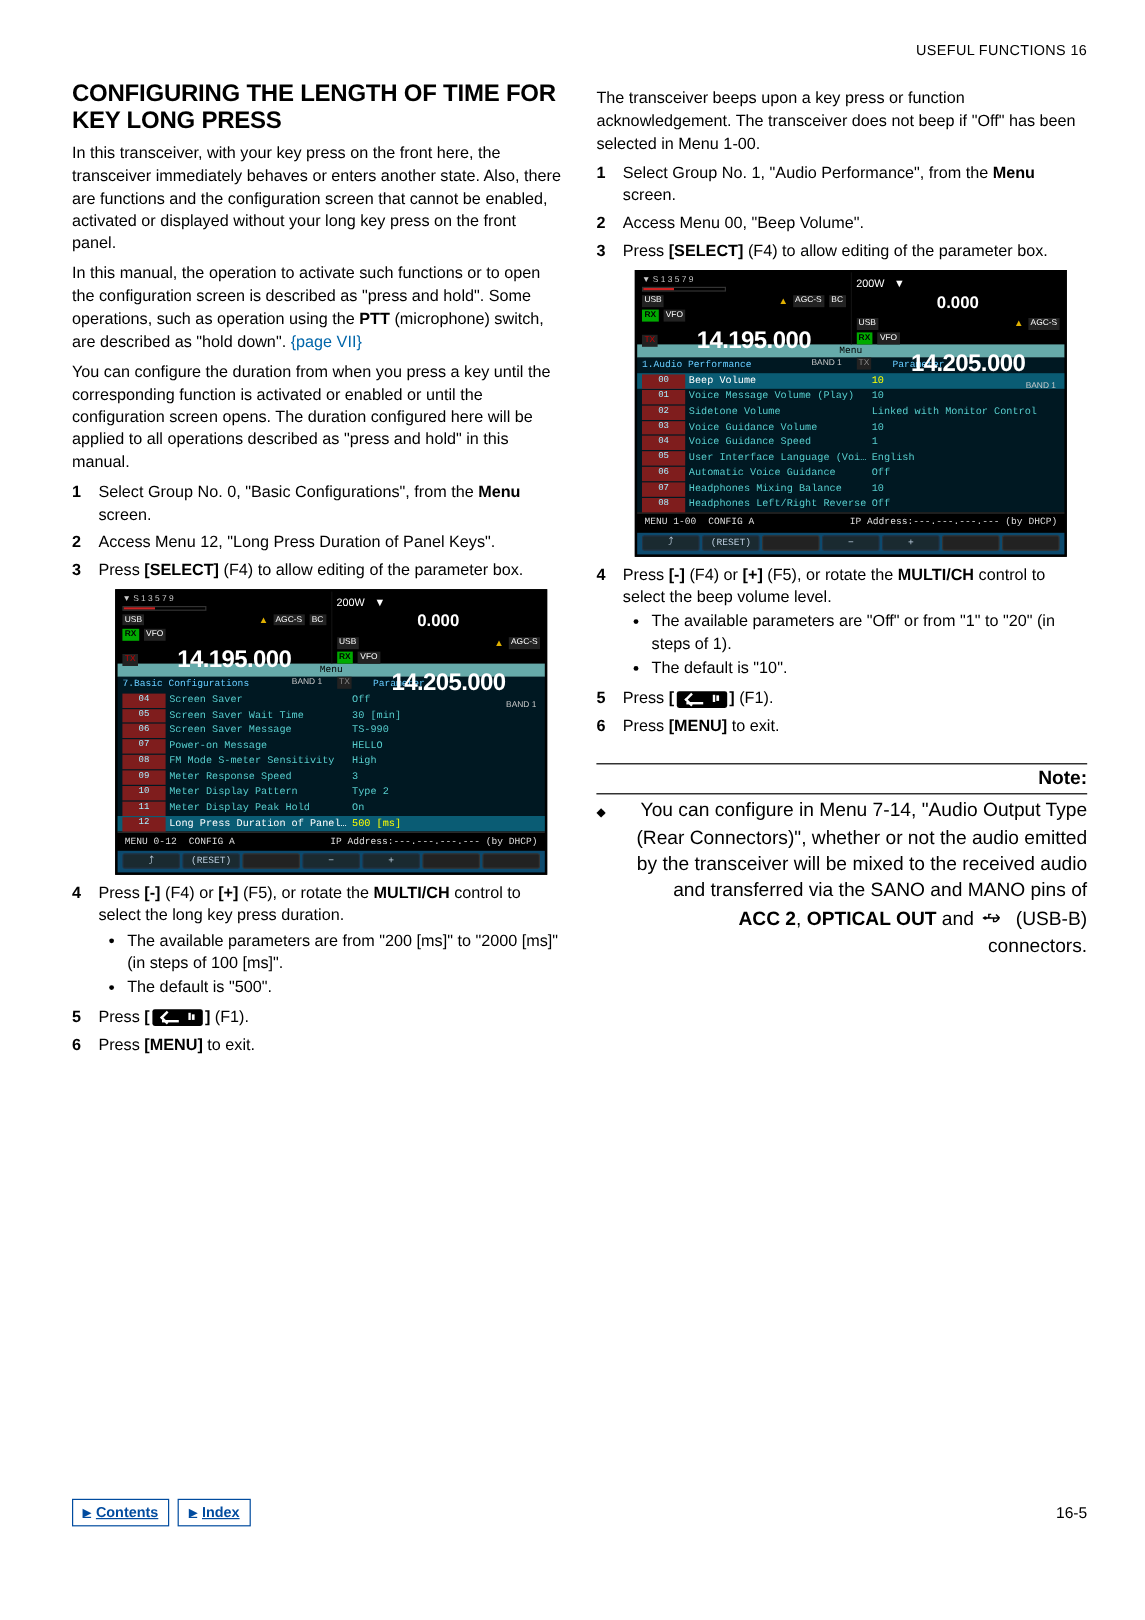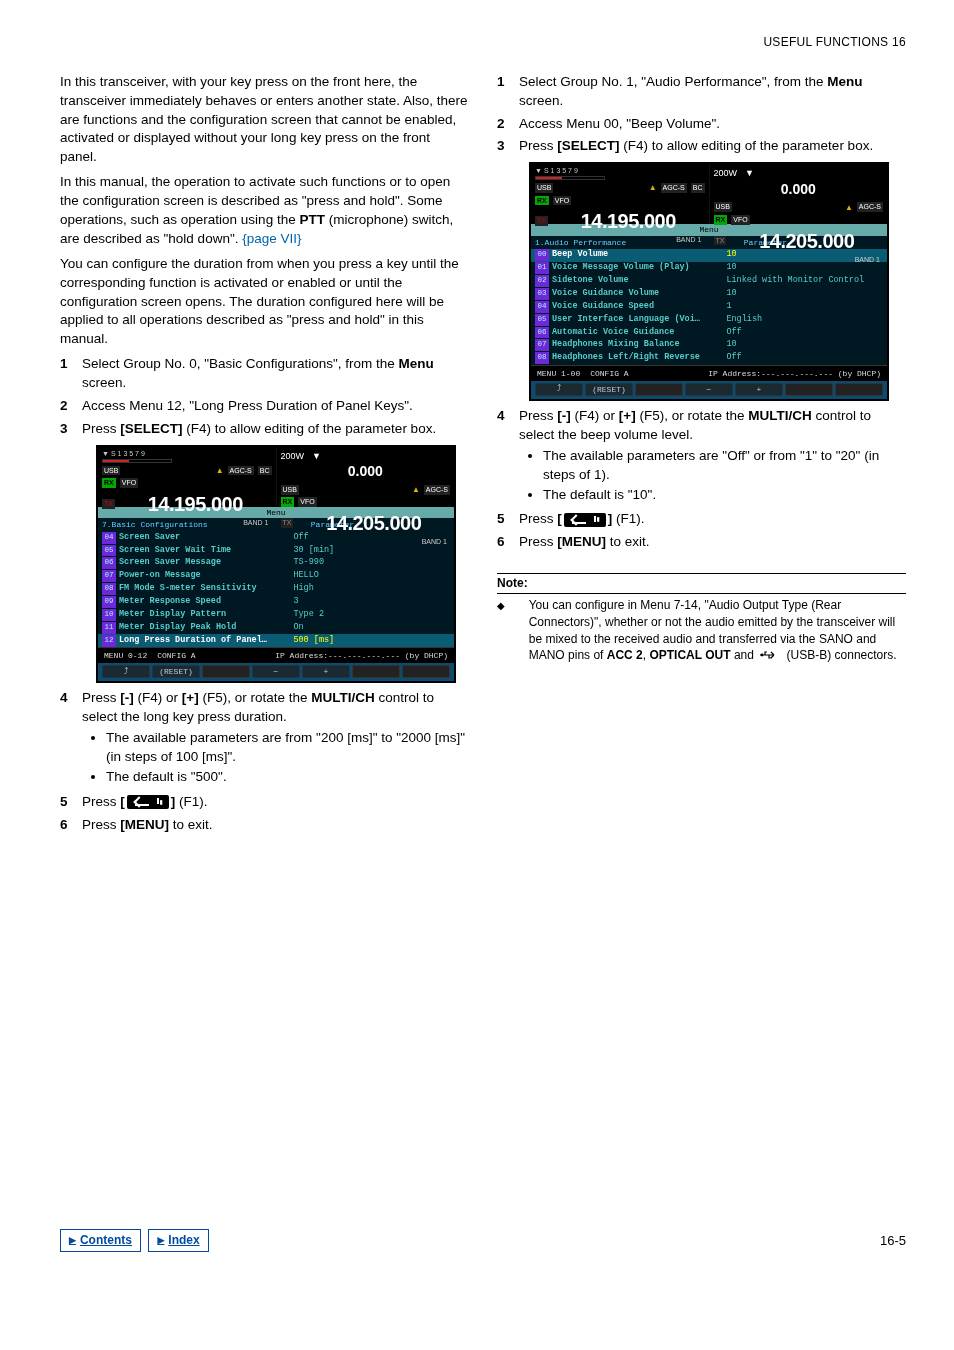--- a/index.html
+++ b/index.html
@@ -98,42 +98,43 @@
   .menu-band { background:#6aa; color:#000; text-align:center; font-size:8px; }
   .scr-body { background:#001822; padding: 0; }
   .scr-head {
     display:flex; font-size:8px; color:#6cf; padding:1px 4px;
   }
   .scr-head .h1 { width: 60%; }
   .scr-rows { }
   .scr-row {
     display:flex; font-size:8.5px; color:#5cc; padding:0.5px 4px;
   }
-  .scr-row .n { width:14px; background:#6d28d9; color:#aef; text-align:center; margin-right:3px; font-size:7.5px;}
-  .scr-row .k { flex:1; white-space:nowrap; overflow:hidden;font-weight:bold; }
+  .scr-row .n { width:36px; background:#7f1d1d; color:#aef; text-align:center; margin-right:3px; font-size:7.5px;}
+  .scr-row .k { flex:1; white-space:nowrap; overflow:hidden; }
   .scr-row .v { width:45%; white-space:nowrap; overflow:hidden; }
   .scr-row.sel { background:#0a5c74; }
   .scr-row.sel .k, .scr-row.sel .v { color:#fff; }
   .scr-row.sel .v { color:#ff0; }
   .scr-bot {
     background:#000; color:#ddd; font-size:8px; padding:2px 6px;
     display:flex; gap:10px; border-top:1px solid #333;
   }
   .scr-fn {
     display:flex; gap:2px; padding:2px 4px 3px 4px; background:#0c4a6e;
   }
   .fnbtn {
     flex:1; height:13px; background:#1a2a30; border:1px solid #234; border-radius:2px;
     color:#bcd; font-size:8px; display:flex; align-items:center; justify-content:center;
   }
   .fnbtn.arrow::before { content:"⤴"; font-size:9px; }
   .fnbtn.dark { background:#222; border-color:#333; }
   .note-box {
     margin-top: 21px;
-    font-size: 12px;
+    font-size: 16px;
+    text-align: right;
   }
   .note-title {
     font-weight: 700;
     border-top: 1px solid #000;
     border-bottom: 1px solid #000;
     padding: 1px 0;
     margin-bottom: 3px;
   }
   .note-item { display:flex; gap:24px; margin:2px 0; }
   .note-item .dia::before { content:"◆"; font-size:10px; }
@@ -150,21 +151,21 @@
   .ret-icon::before {
     content:""; position:absolute; left:8px; bottom:3px; width:14px; height:2px; background:#fff;
   }
   .ret-icon .tail { position:absolute; right:10px; top:3px; width:2px; height:6px; background:#fff;}
   .ret-icon .v { position:absolute; right:6px; bottom:3px; font-size:6px; }
   .conn-icon {
     display:inline-block; vertical-align:middle; margin:0 2px;
   }
   .footer {
     position: absolute;
-    left: 60px; right: 48px; bottom: 28px;
+    left: 60px; right: 48px; bottom: 8px;
     display:flex; justify-content:space-between; align-items:center;
     font-size: 12.5px;
   }
   .footer .navbtn {
     display:inline-flex; align-items:center; gap:4px;
     border:1px solid #004b9f; padding:2px 8px; margin-right:4px;
     color:#004b9f; font-weight:700; font-size:12px;
     background:#fff;
   }
   .footer .navbtn::before {
@@ -175,20 +176,21 @@
 </head>
 <body>
 
 <div class="page">
 
   <div class="header-right">USEFUL FUNCTIONS 16</div>
 
   <div class="cols">
 
     <div class="col">
+      <h2 class="section">CONFIGURING THE LENGTH OF TIME FOR KEY LONG PRESS</h2>
 
       <p>In this transceiver, with your key press on the front here, the transceiver immediately behaves or enters another state. Also, there are functions and the configuration screen that cannot be enabled, activated or displayed without your long key press on the front panel.</p>
 
       <p>
         <span>In this manual, the operation to activate such functions or to open the configuration screen is described as "press and hold". Some operations, such as operation using the </span><span class="bold">PTT</span><span> (microphone) switch, are described as "hold down".  </span><a href="#" class="link">{page VII}</a>
       </p>
 
       <p>You can configure the duration from when you press a key until the corresponding function is activated or enabled or until the configuration screen opens. The duration configured here will be applied to all operations described as "press and hold" in this manual.</p>
 
       <ol class="steps">
@@ -352,20 +354,21 @@
             <span class="num">6</span>
           <span class="body">
             <span>Press </span><span class="bold">[MENU]</span><span> to exit.</span>
           </span>
         </li>
       </ol>
     </div>
 
     <div class="col">
 
+      <p>The transceiver beeps upon a key press or function acknowledgement. The transceiver does not beep if "Off" has been selected in Menu 1-00.</p>
 
       <ol class="steps">
         <li>
             <span class="num">1</span>
           <span class="body">
             <span>Select Group No. 1, "Audio Performance", from the </span><span class="bold">Menu</span><span> screen.</span>
           </span>
         </li>
         <li>
             <span class="num">2</span>

